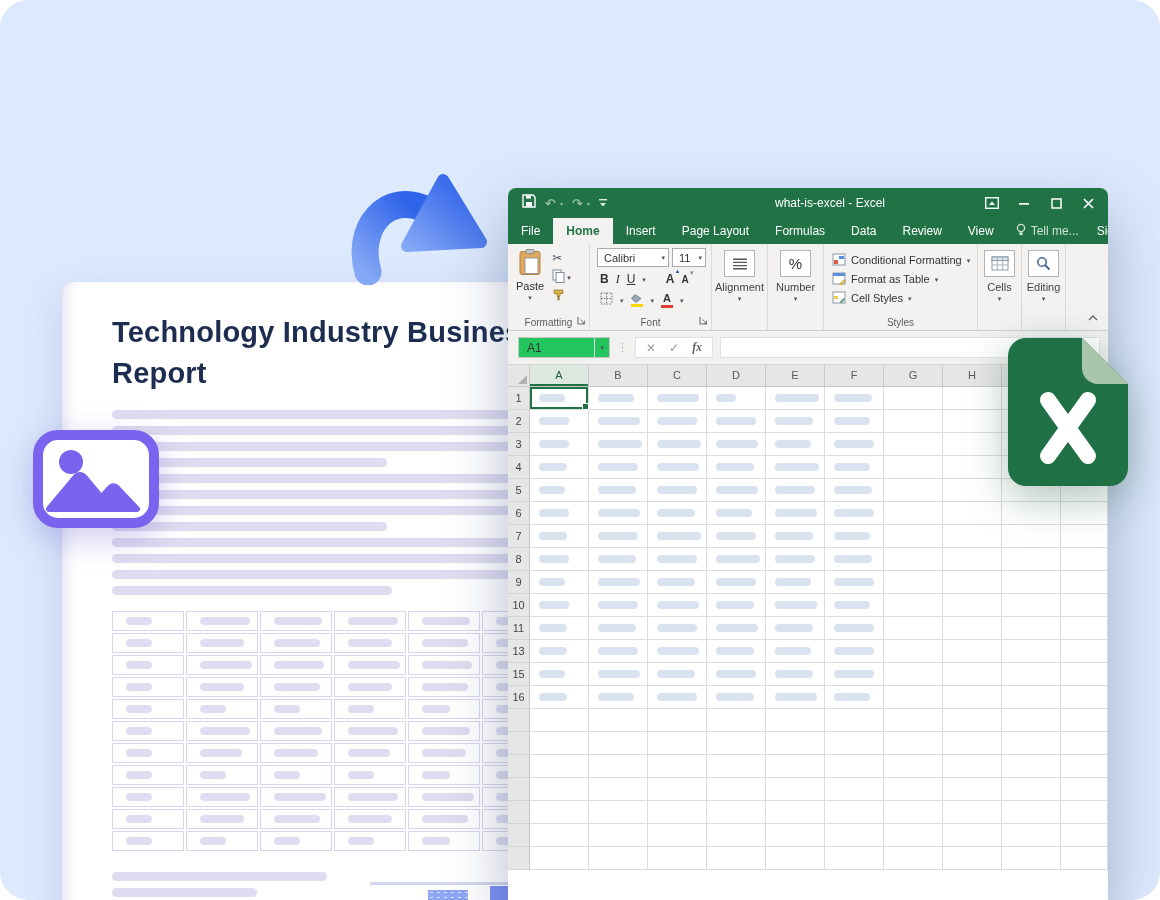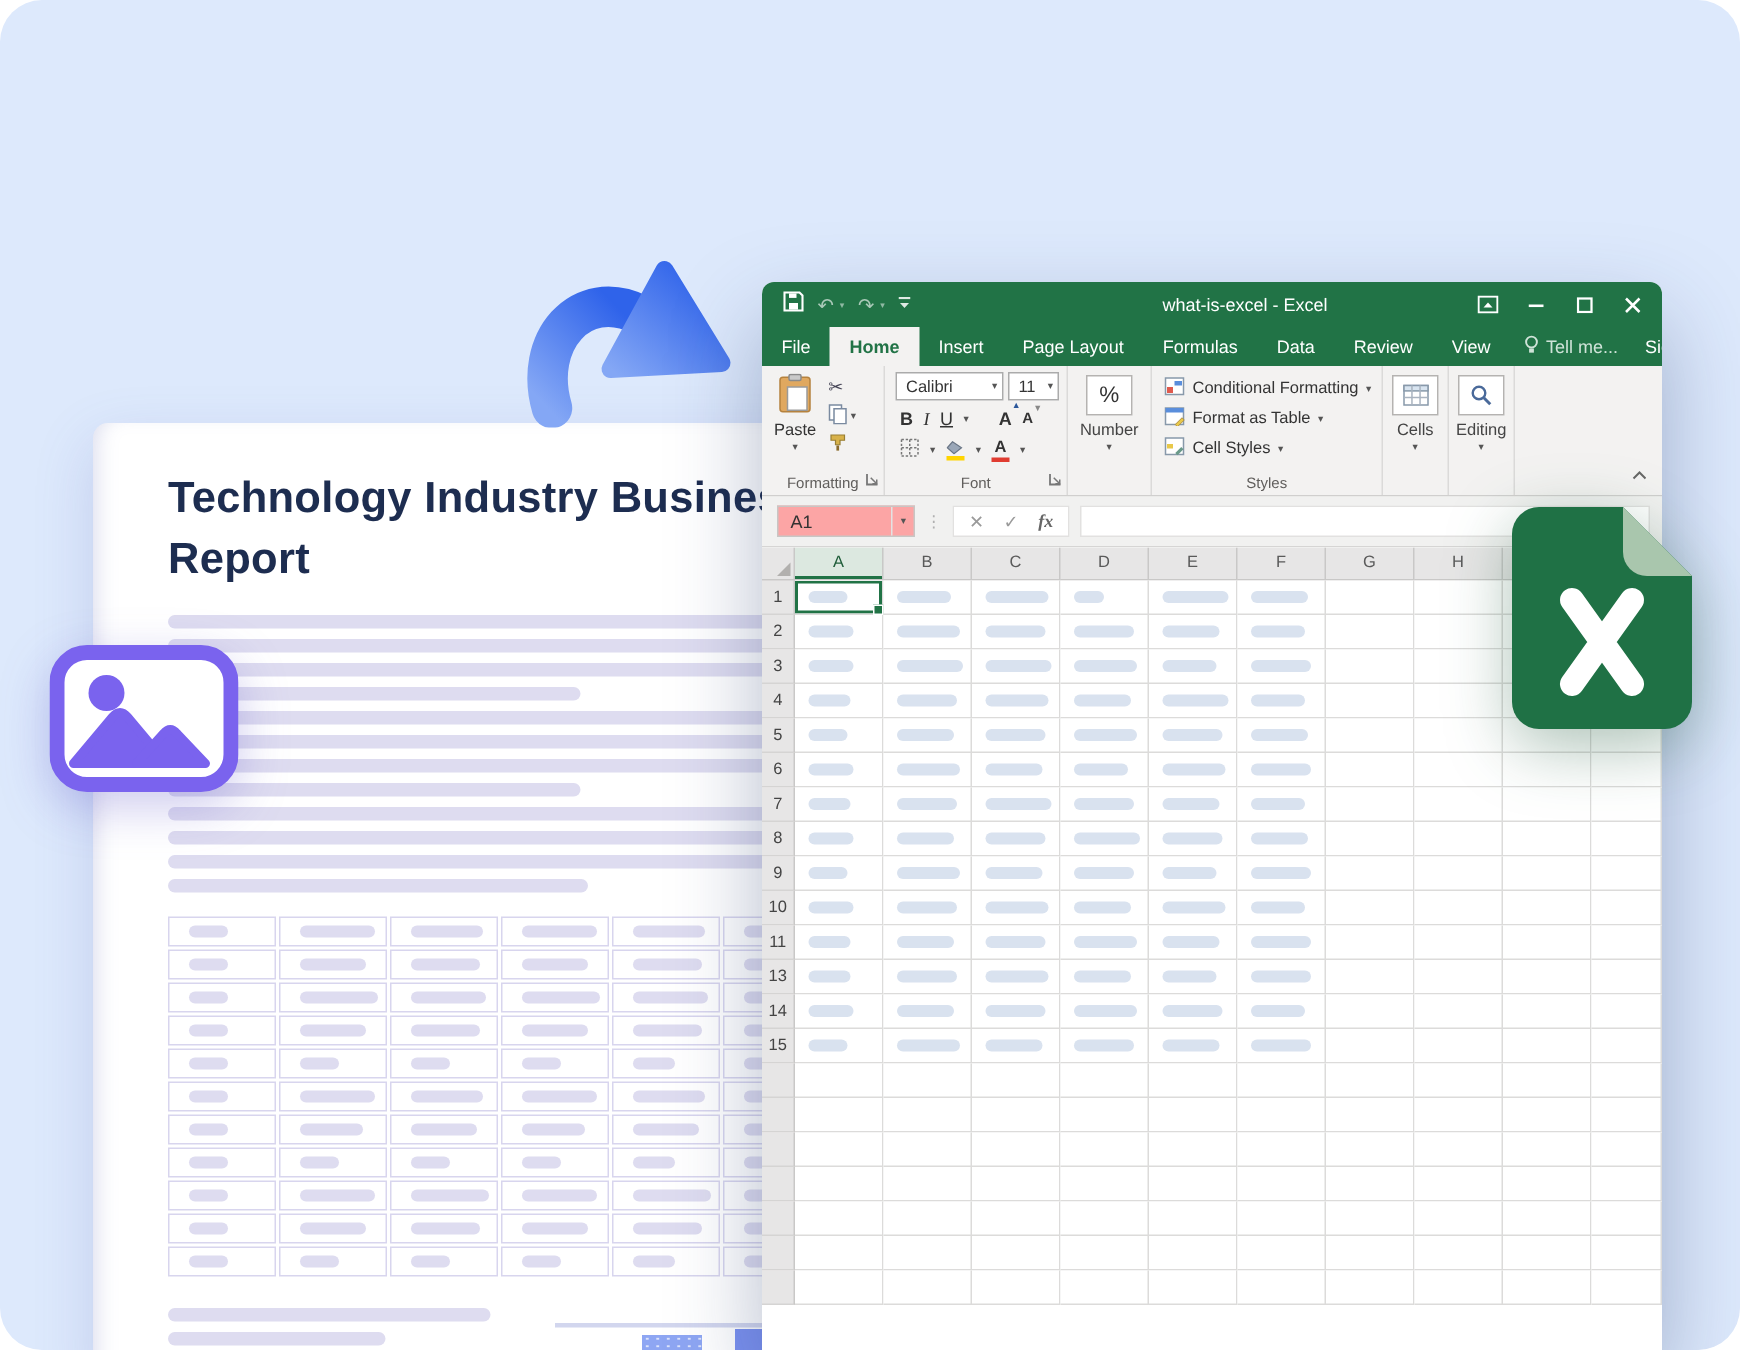--- a/index.html
+++ b/index.html
@@ -87,21 +87,21 @@
   .g-number{width:56px;}
   .g-styles{width:154px;}
   .styles-body{flex:1;display:flex;flex-direction:column;justify-content:center;gap:4px;padding-left:8px;}
   .style-row{display:flex;align-items:center;gap:5px;font-size:11px;color:#333;white-space:nowrap;}
   .g-cells{width:44px;}
   .g-editing{width:44px;}
   .r-filler{flex:1;position:relative;border-right:none;}
   .collapse{position:absolute;right:10px;bottom:5px;}
 
   .xl-formula{height:34px;background:#f1f1f0;border-bottom:1px solid #d6d5d4;display:flex;align-items:center;gap:7px;padding:0 8px 0 10px;flex:0 0 auto;}
-  .namebox{width:92px;height:21px;background:#fca5a5;border:1px solid #c8c6c4;display:flex;align-items:center;font-size:12px;color:#333;padding-left:8px;}
+  .namebox{width:92px;height:21px;background:#22c55e;border:1px solid #c8c6c4;display:flex;align-items:center;font-size:12px;color:#333;padding-left:8px;}
   .namebox .caret{margin-left:auto;padding:0 5px;border-left:1px solid #e3e3e3;height:100%;display:flex;align-items:center;}
   .fdots{color:#b0b0b0;font-size:11px;letter-spacing:0;}
   .fxbox{height:21px;background:#fff;border:1px solid #e2e1e0;display:flex;align-items:center;gap:13px;padding:0 10px;color:#9a9a9a;font-size:12px;}
   .fx{font-family:"Liberation Serif",serif;font-style:italic;color:#666;font-weight:bold;}
   .finput{flex:1;height:21px;background:#fff;border:1px solid #e2e1e0;}
 
   .xl-sheet{flex:1;display:flex;flex-direction:column;background:#fff;overflow:hidden;}
   .col-headers{display:flex;height:22px;background:#e7e6e6;flex:0 0 auto;}
   .corner{width:22px;flex:0 0 auto;border-right:1px solid #c9c8c7;border-bottom:1px solid #c9c8c7;position:relative;background:#e7e6e6;}
   .corner:after{content:"";position:absolute;right:2px;bottom:2px;border-left:9px solid transparent;border-bottom:9px solid #b2b0ae;}
@@ -544,20 +544,31 @@
           <span>Font</span>
           <span class="launcher">
             <svg width="9" height="9" viewBox="0 0 9 9">
                 <path d="M1 1 v7 h7" fill="none" stroke="#777" stroke-width="1.2"></path>
                 <path d="M3.5 3.5 l4 4 M7.5 4.6 v2.9 h-2.9" stroke="#777" stroke-width="1" fill="none"></path>
               </svg>
           </span>
         </div>
       </div>
 
+      <div class="rgroup g-align">
+        <div class="cg">
+          <span class="ibox">
+            <svg width="16" height="12" viewBox="0 0 16 12">
+                <path d="M1 1.2 h14 M1 4.4 h14 M1 7.6 h14 M1 10.8 h14" stroke="#555" stroke-width="1.4"></path>
+              </svg>
+          </span>
+          <span class="clabel">Alignment</span>
+          <span class="caret">▾</span>
+        </div>
+      </div>
 
       <div class="rgroup g-number">
         <div class="cg">
           <span class="ibox">%</span>
           <span class="clabel">Number</span>
           <span class="caret">▾</span>
         </div>
       </div>
 
       <div class="rgroup g-styles">
@@ -960,63 +971,63 @@
             </div>
             <div class="gcell">
               <div class="gpill" style="width: 40px;"></div>
             </div>
             <div class="gcell"></div>
             <div class="gcell"></div>
             <div class="gcell"></div>
             <div class="gcell" style="flex: 1 1 0%; width: auto;"></div>
           </div>
           <div class="grow">
-            <div class="gutter">14</div>
-            <div class="gcell">
-              <div class="gpill" style="width: 30px;"></div>
-            </div>
-            <div class="gcell">
-              <div class="gpill" style="width: 38px;"></div>
-            </div>
-            <div class="gcell">
-              <div class="gpill" style="width: 40px;"></div>
-            </div>
-            <div class="gcell">
-              <div class="gpill" style="width: 42px;"></div>
-            </div>
-            <div class="gcell">
-              <div class="gpill" style="width: 40px;"></div>
+            <div class="gutter">15</div>
+            <div class="gcell">
+              <div class="gpill" style="width: 26px;"></div>
+            </div>
+            <div class="gcell">
+              <div class="gpill" style="width: 42px;"></div>
+            </div>
+            <div class="gcell">
+              <div class="gpill" style="width: 38px;"></div>
+            </div>
+            <div class="gcell">
+              <div class="gpill" style="width: 40px;"></div>
+            </div>
+            <div class="gcell">
+              <div class="gpill" style="width: 38px;"></div>
+            </div>
+            <div class="gcell">
+              <div class="gpill" style="width: 40px;"></div>
+            </div>
+            <div class="gcell"></div>
+            <div class="gcell"></div>
+            <div class="gcell"></div>
+            <div class="gcell" style="flex: 1 1 0%; width: auto;"></div>
+          </div>
+          <div class="grow">
+            <div class="gutter">16</div>
+            <div class="gcell">
+              <div class="gpill" style="width: 28px;"></div>
             </div>
             <div class="gcell">
               <div class="gpill" style="width: 36px;"></div>
             </div>
-            <div class="gcell"></div>
-            <div class="gcell"></div>
-            <div class="gcell"></div>
-            <div class="gcell" style="flex: 1 1 0%; width: auto;"></div>
-          </div>
-          <div class="grow">
-            <div class="gutter">15</div>
-            <div class="gcell">
-              <div class="gpill" style="width: 26px;"></div>
-            </div>
-            <div class="gcell">
-              <div class="gpill" style="width: 42px;"></div>
-            </div>
-            <div class="gcell">
-              <div class="gpill" style="width: 38px;"></div>
-            </div>
-            <div class="gcell">
-              <div class="gpill" style="width: 40px;"></div>
-            </div>
-            <div class="gcell">
-              <div class="gpill" style="width: 38px;"></div>
-            </div>
-            <div class="gcell">
-              <div class="gpill" style="width: 40px;"></div>
+            <div class="gcell">
+              <div class="gpill" style="width: 40px;"></div>
+            </div>
+            <div class="gcell">
+              <div class="gpill" style="width: 38px;"></div>
+            </div>
+            <div class="gcell">
+              <div class="gpill" style="width: 42px;"></div>
+            </div>
+            <div class="gcell">
+              <div class="gpill" style="width: 36px;"></div>
             </div>
             <div class="gcell"></div>
             <div class="gcell"></div>
             <div class="gcell"></div>
             <div class="gcell" style="flex: 1 1 0%; width: auto;"></div>
           </div>
           <div class="grow">
             <div class="gutter"></div>
             <div class="gcell"></div>
             <div class="gcell"></div>

